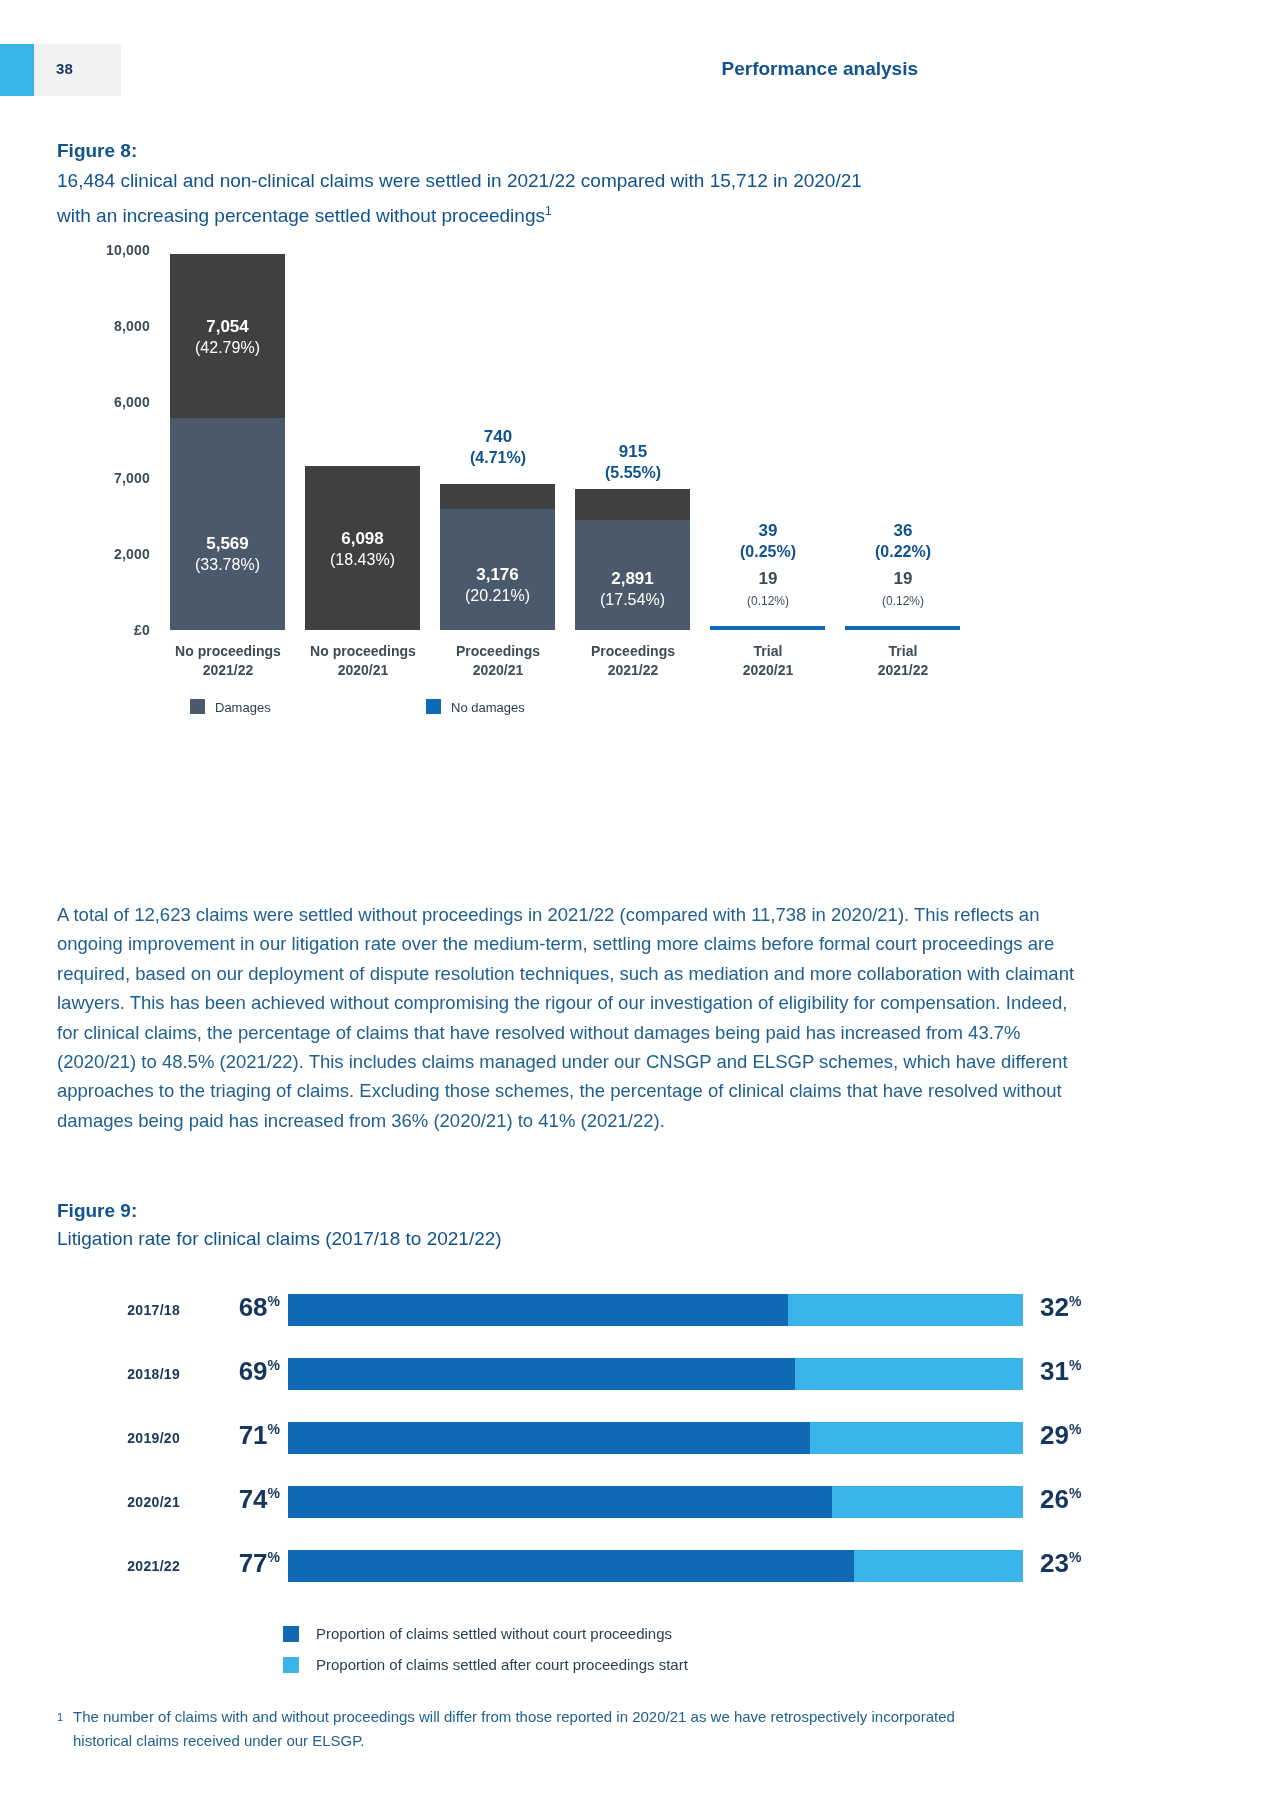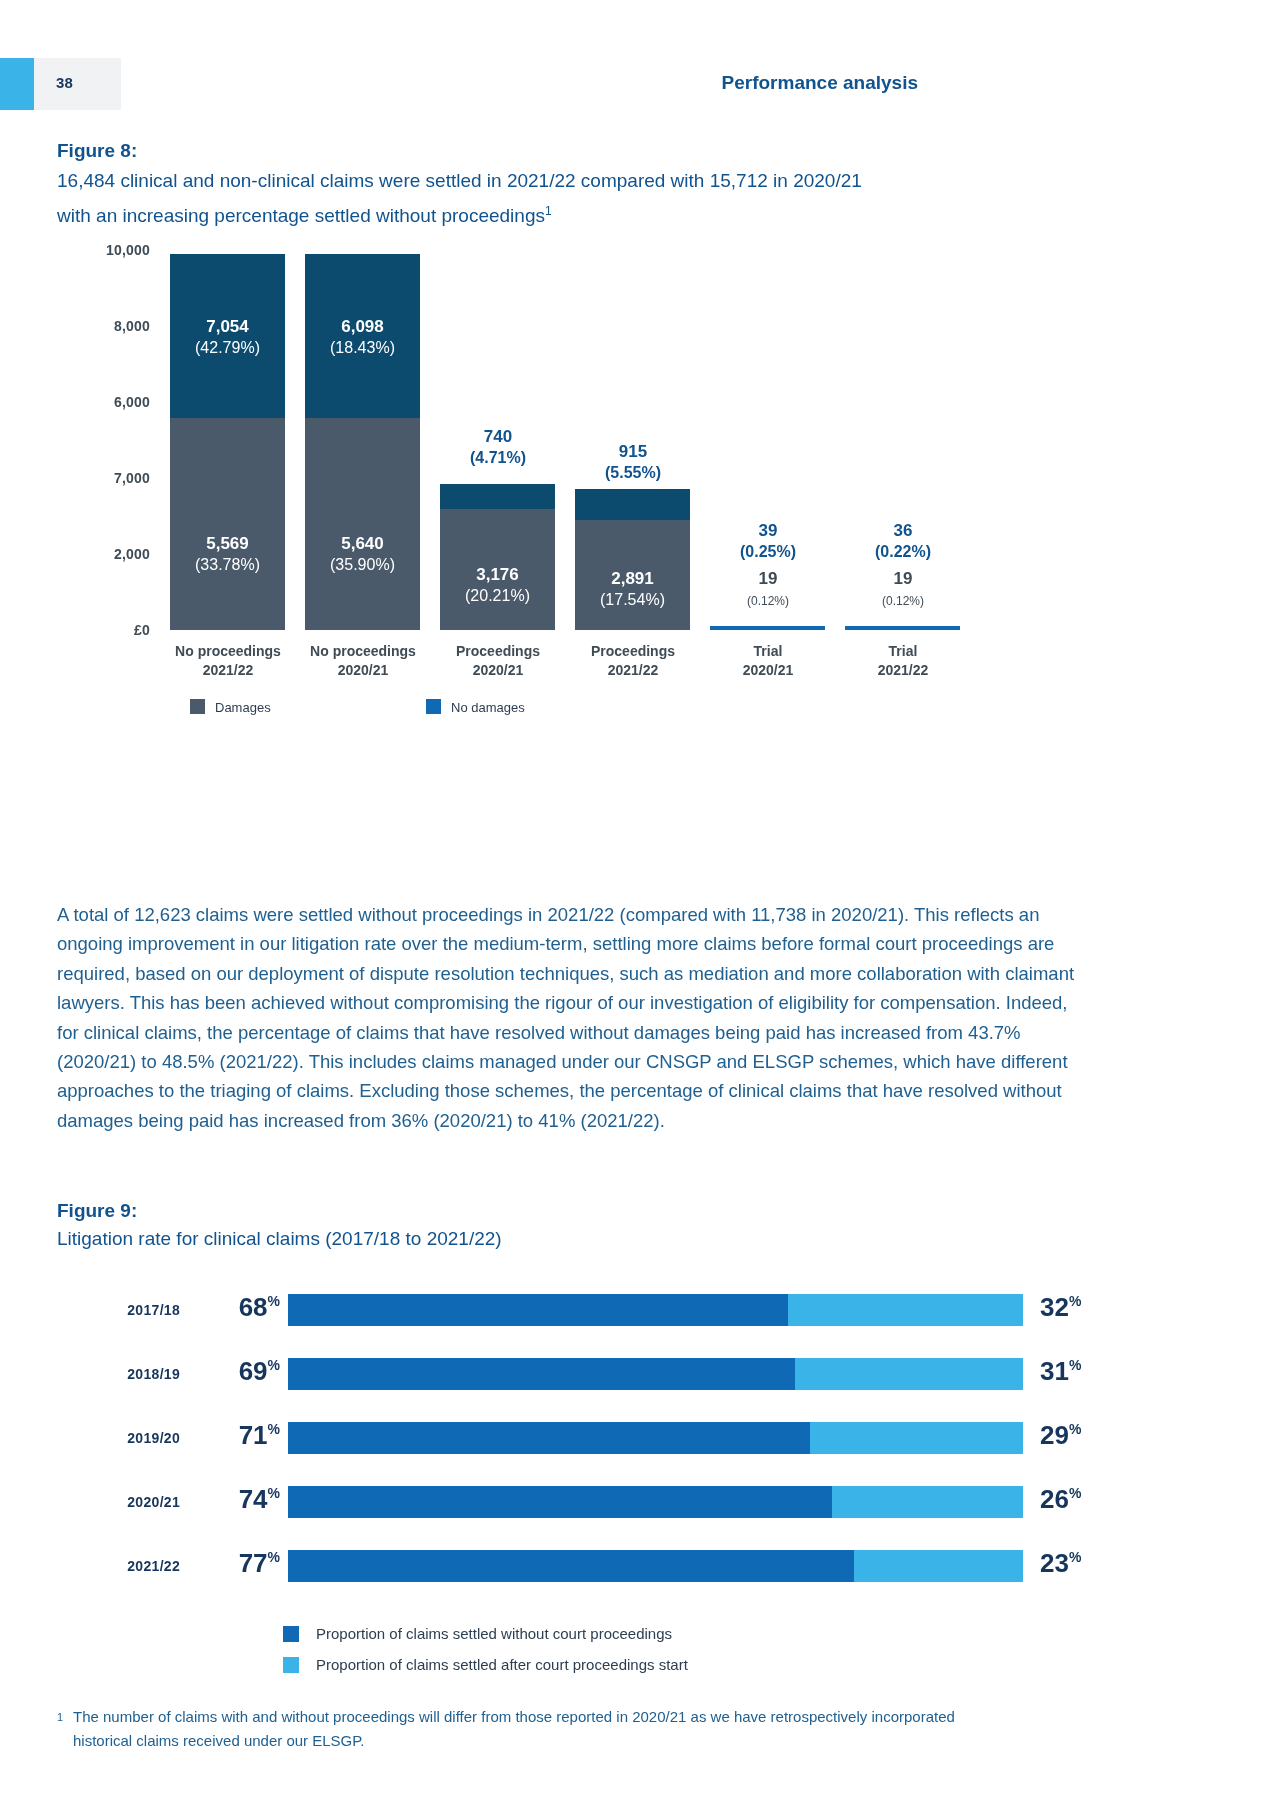--- a/index.html
+++ b/index.html
@@ -12,21 +12,21 @@
     height: 1800px;
     position: relative;
     font-family: "Liberation Sans", sans-serif;
     color: #1b4a7a;
     overflow: hidden;
   }
 
   
   .page-header {
     position: absolute;
-    top: 58px;
+    top: 44px;
     left: 0;
     width: 1182px;
     height: 52px;
   }
   .page-num-accent {
     position: absolute;
     left: 0;
     top: 0;
     width: 34px;
     height: 52px;
@@ -95,21 +95,21 @@
     text-align: right;
     font-size: 14px;
     font-weight: bold;
     color: #3f4b55;
     letter-spacing: .2px;
   }
 
   .plot { position: absolute; left: 170px; top: 0; width: 800px; height: 380px; }
 
   .barcol { position: absolute; bottom: 0; width: 115px; }
-  .seg-blue { width: 100%; background: #0c4a6e; }
+  .seg-blue { width: 100%; background: #404040; }
   .seg-grey { width: 100%; background: #4a5a6a; }
   .seg-rule { width: 100%; height: 4px; background: #0f69b4; }
 
   .inbar-label {
     position: absolute;
     width: 100%;
     text-align: center;
     color: #ffffff;
     font-size: 16px;
     line-height: 21px;
@@ -318,26 +318,20 @@
       <span>2021/22</span>
     </div>
 
     <div class="barcol" style="left:135px;">
       <div class="seg-blue" style="height:164px; position:relative;">
         <div class="inbar-label" style="top:62px;">
           <span class="num">6,098</span><br>
           <span class="pct">(18.43%)</span>
         </div>
       </div>
-      <div class="seg-grey" style="height:212px; position:relative;">
-        <div class="inbar-label" style="top:115px;">
-          <span class="num">5,640</span><br>
-          <span class="pct">(35.90%)</span>
-        </div>
-      </div>
     </div>
     <div class="xcat" style="left:118px;">
       <span>No proceedings</span><br>
       <span>2020/21</span>
     </div>
 
     <div class="barcol" style="left:270px;">
       <div class="above-label" style="top:-58px;">
         <span class="num">740</span><br>
         <span class="pct">(4.71%)</span>

